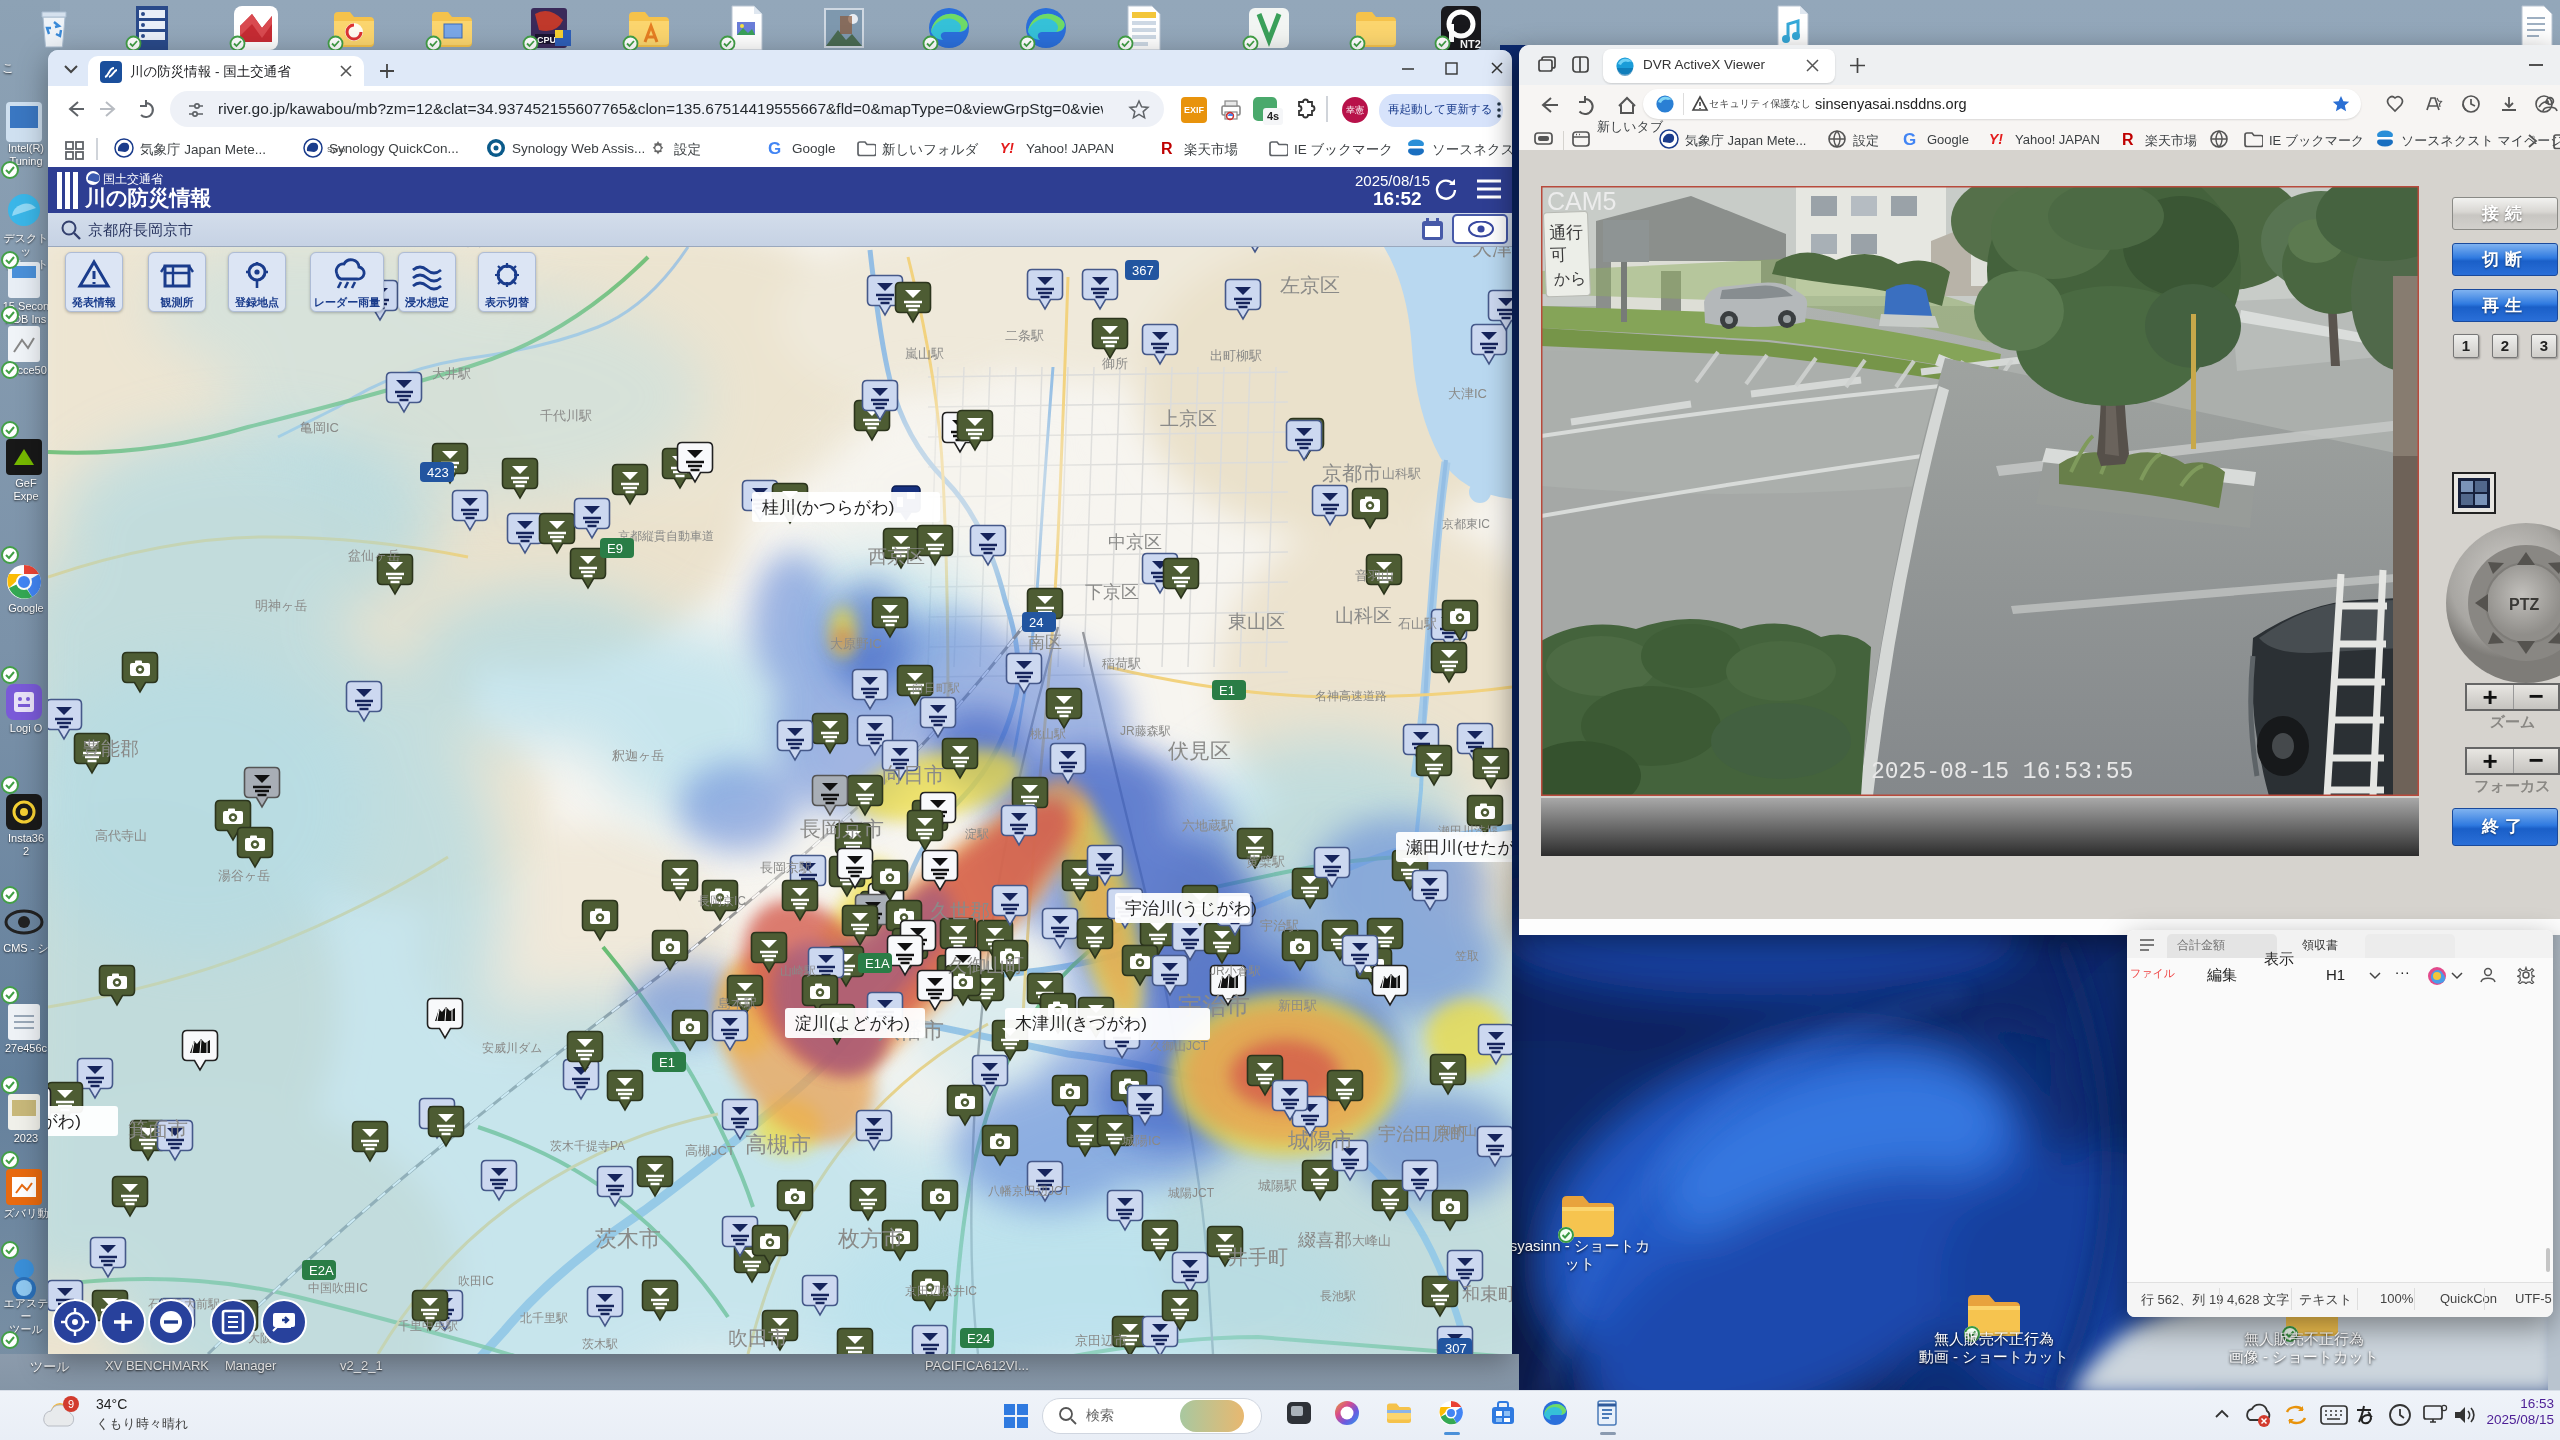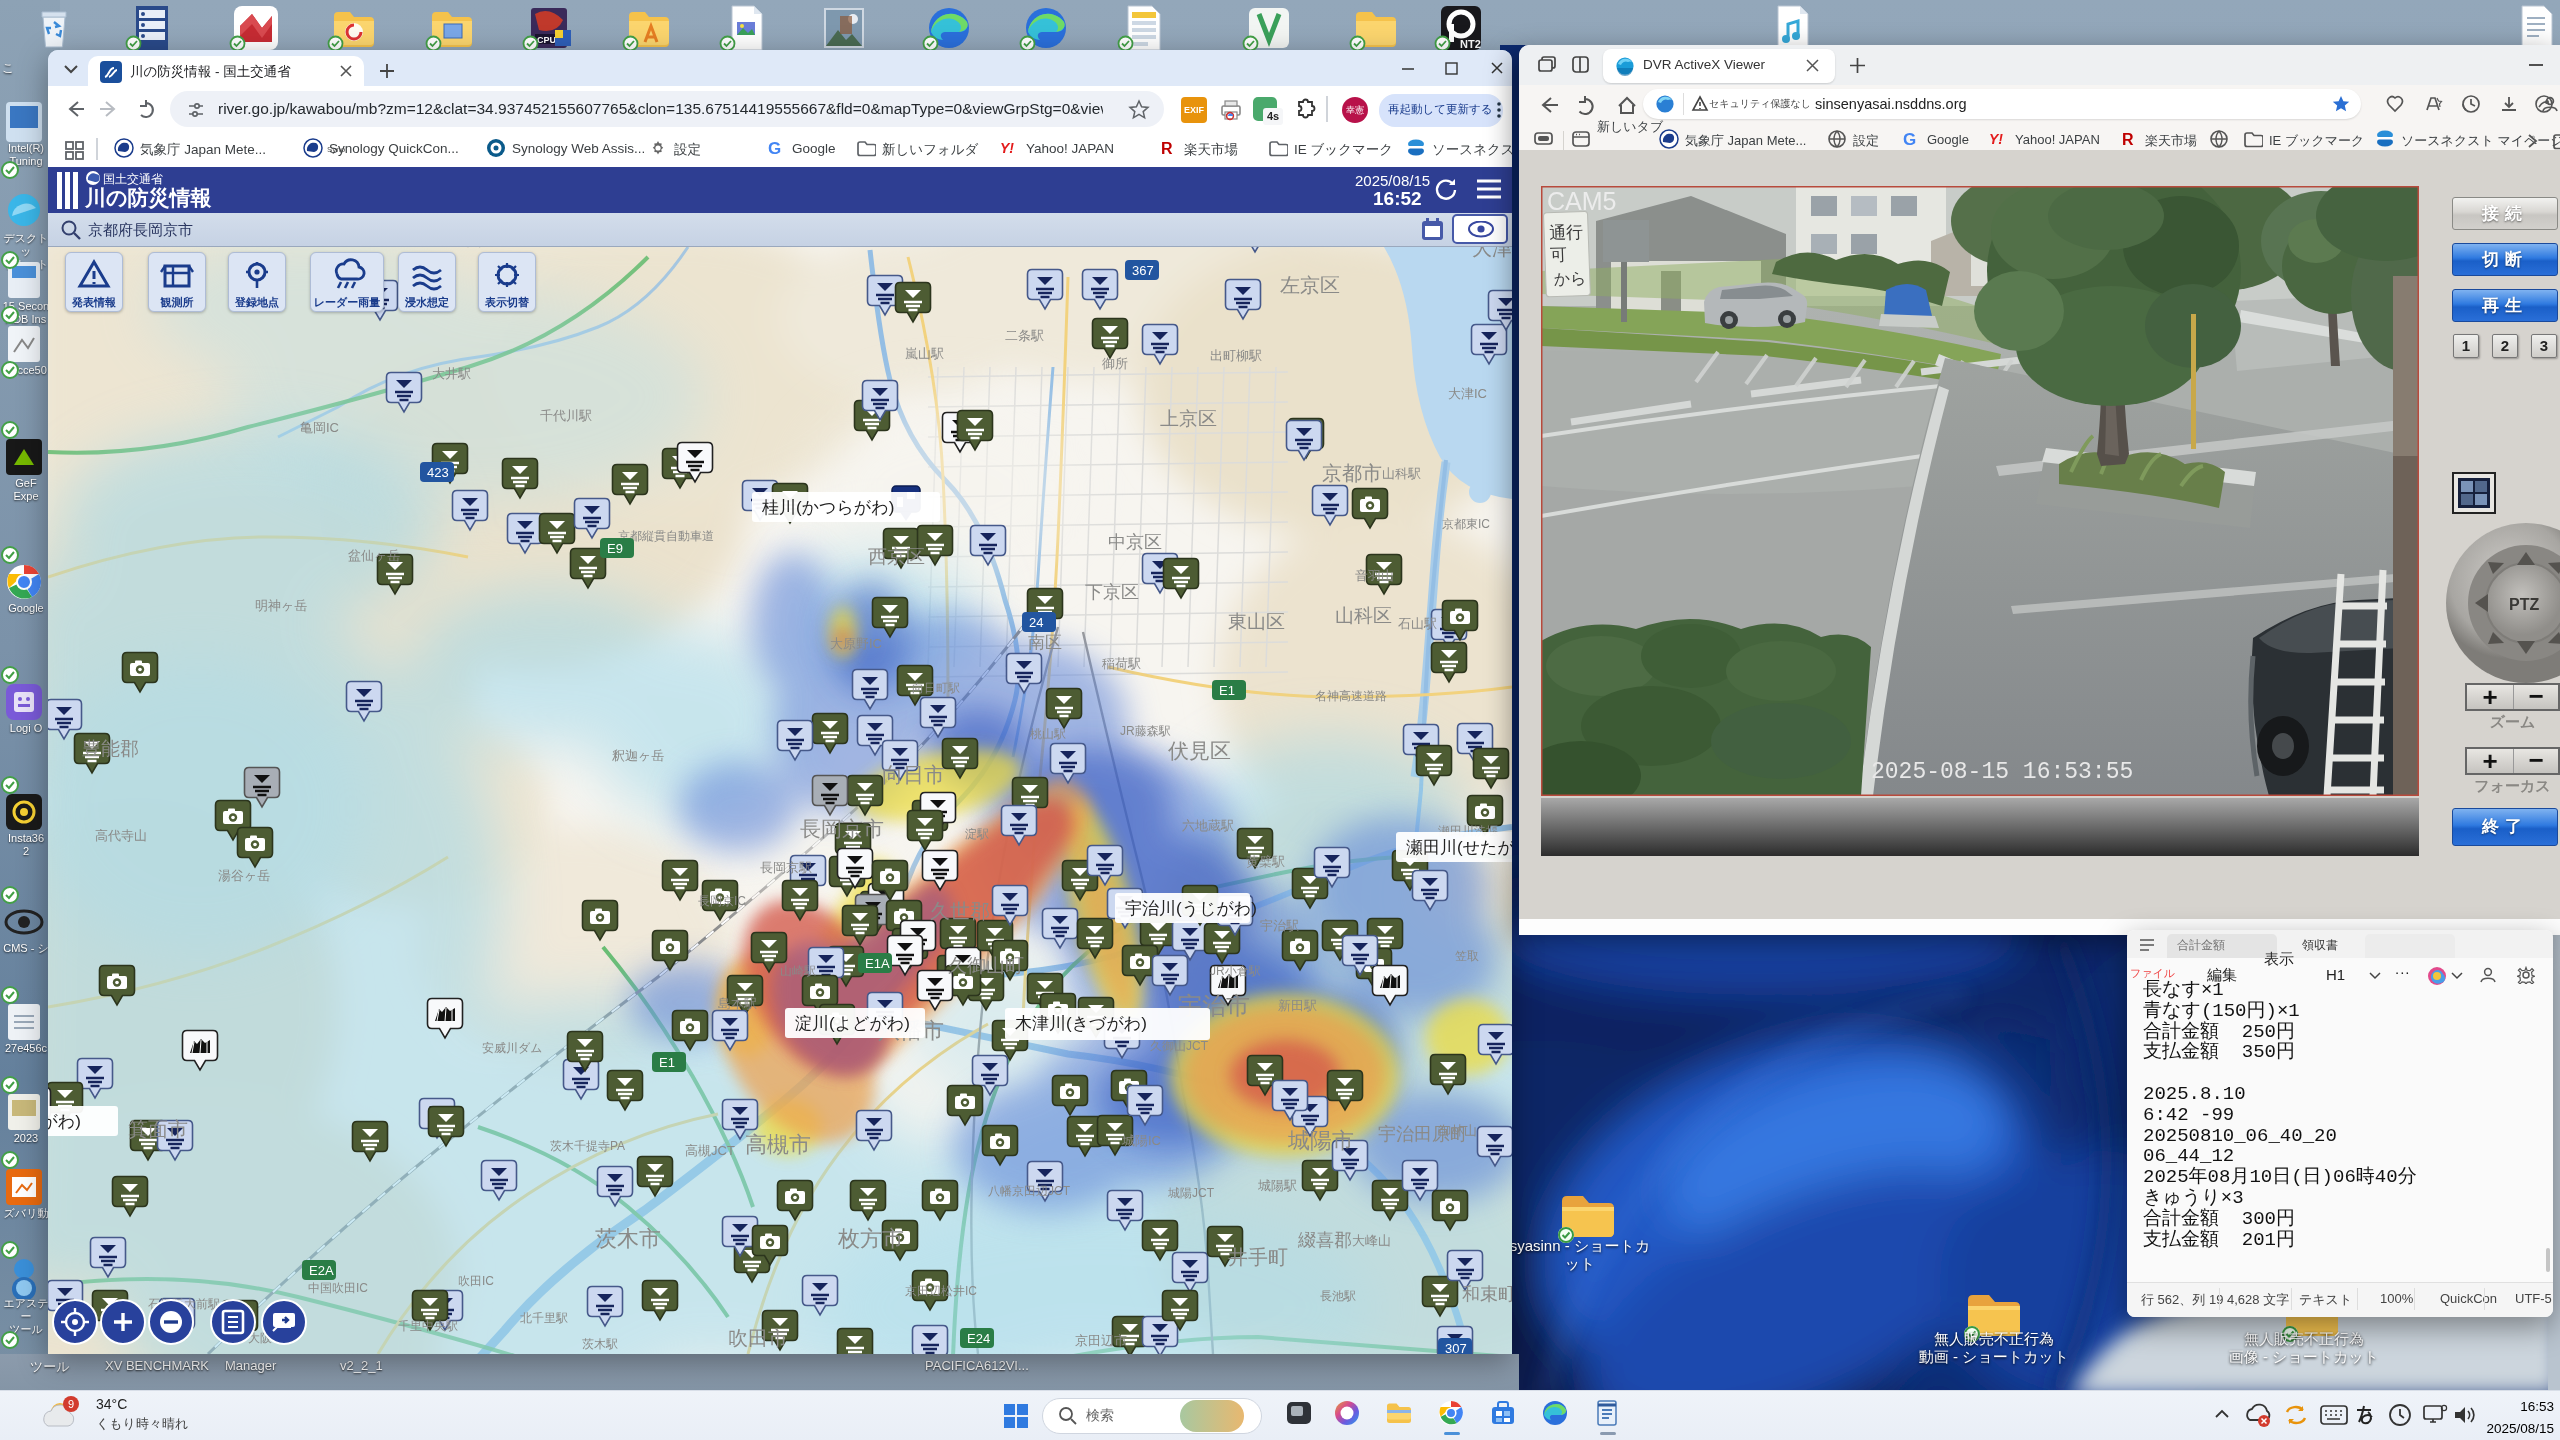--- a/index.html
+++ b/index.html
@@ -1517,21 +1517,20 @@
     </svg>
  <svg class="abs" style="left:352px;top:36px" width="18" height="18">
       <circle cx="9" cy="6" r="3.4" fill="none" stroke="#555" stroke-width="1.5"></circle>
       <path d="M2 16 c1 -5 13 -5 14 0" stroke="#555" stroke-width="1.5" fill="none"></path>
     </svg>
  <svg class="abs" style="left:390px;top:36px" width="18" height="18">
       <circle cx="9" cy="9" r="3" fill="none" stroke="#555" stroke-width="1.5"></circle>
       <path d="M9 1.5 l1 2.8 3 .4 2 -2 1.6 1.6 -2 2 .4 3 2.8 1 -2.8 1 -.4 3 2 2 -1.6 1.6 -2 -2 -3 .4 -1 2.8 -1 -2.8 -3 -.4 -2 2 -1.6 -1.6 2 -2 -.4 -3 -2.8 -1 2.8 -1 .4 -3 -2 -2 1.6 -1.6 2 2 3 -.4 z" fill="none" stroke="#555" stroke-width="1.2"></path>
     </svg>
 
- <div class="abs jp" style="left:16px;top:50px;font-size:19px;color:#111;line-height:20.8px;font-family:'Liberation Mono',monospace">長なす×1<br>青なす(150円)×1<br>合計金額&nbsp;&nbsp;250円<br>支払金額&nbsp;&nbsp;350円<br><br>2025.8.10<br>6:42 -99<br>20250810_06_40_20<br>06_44_12<br>2025年08月10日(日)06時40分<br>きゅうり×3<br>合計金額&nbsp;&nbsp;300円<br>支払金額&nbsp;&nbsp;201円</div>
 
  <div class="abs" style="left:0;top:352px;width:426px;height:35px;background:#f5f5f5;border-top:1px solid #e0e0e0;border-radius:0 0 8px 8px"></div>
  <div class="abs jp" style="left:14px;top:361px;font-size:13px;color:#444">行 562、列 19</div>
  <div class="abs jp" style="left:100px;top:361px;font-size:13px;color:#444">4,628 文字</div>
  <div class="abs jp" style="left:172px;top:361px;font-size:13px;color:#444">テキスト</div>
  <div class="abs" style="left:253px;top:361px;font-size:13px;color:#444">100%</div>
  <div class="abs" style="left:313px;top:361px;font-size:13px;color:#444">QuickCon</div>
  <div class="abs" style="left:388px;top:361px;font-size:13px;color:#444">UTF-5</div>
  <div class="abs" style="left:92px;top:358px;width:1px;height:22px;background:#ddd"></div>
  <div class="abs" style="left:164px;top:358px;width:1px;height:22px;background:#ddd"></div>
@@ -1637,12 +1636,12 @@
   </svg>
 <svg class="abs" style="left:2422px;top:1403px" width="26" height="24">
     <rect x="2" y="3" width="18" height="13" rx="2" fill="none" stroke="#333" stroke-width="1.7"></rect>
     <path d="M8 19 h6 M11 16 v3" stroke="#333" stroke-width="1.7"></path>
     <circle cx="22" cy="5" r="2.6" fill="none" stroke="#333" stroke-width="1.2"></circle>
   </svg>
 <svg class="abs" style="left:2452px;top:1404px" width="26" height="22">
     <path d="M3 8 v6 h5 l5 5 v-16 l-5 5 z" fill="#333"></path>
     <path d="M16 7 a6 6 0 0 1 0 8 M19 4 a10 10 0 0 1 0 14" stroke="#333" stroke-width="1.7" fill="none"></path>
   </svg>
-<div class="abs" style="left:2470px;top:1396px;width:84px;text-align:right;font-size:13.5px;color:#000000;line-height:22px">16:53<br>2025/08/15</div>
+<div class="abs" style="left:2470px;top:1396px;width:84px;text-align:right;font-size:13.5px;color:#4c1d95;line-height:16px">16:53<br>2025/08/15</div>
 </body></html>

